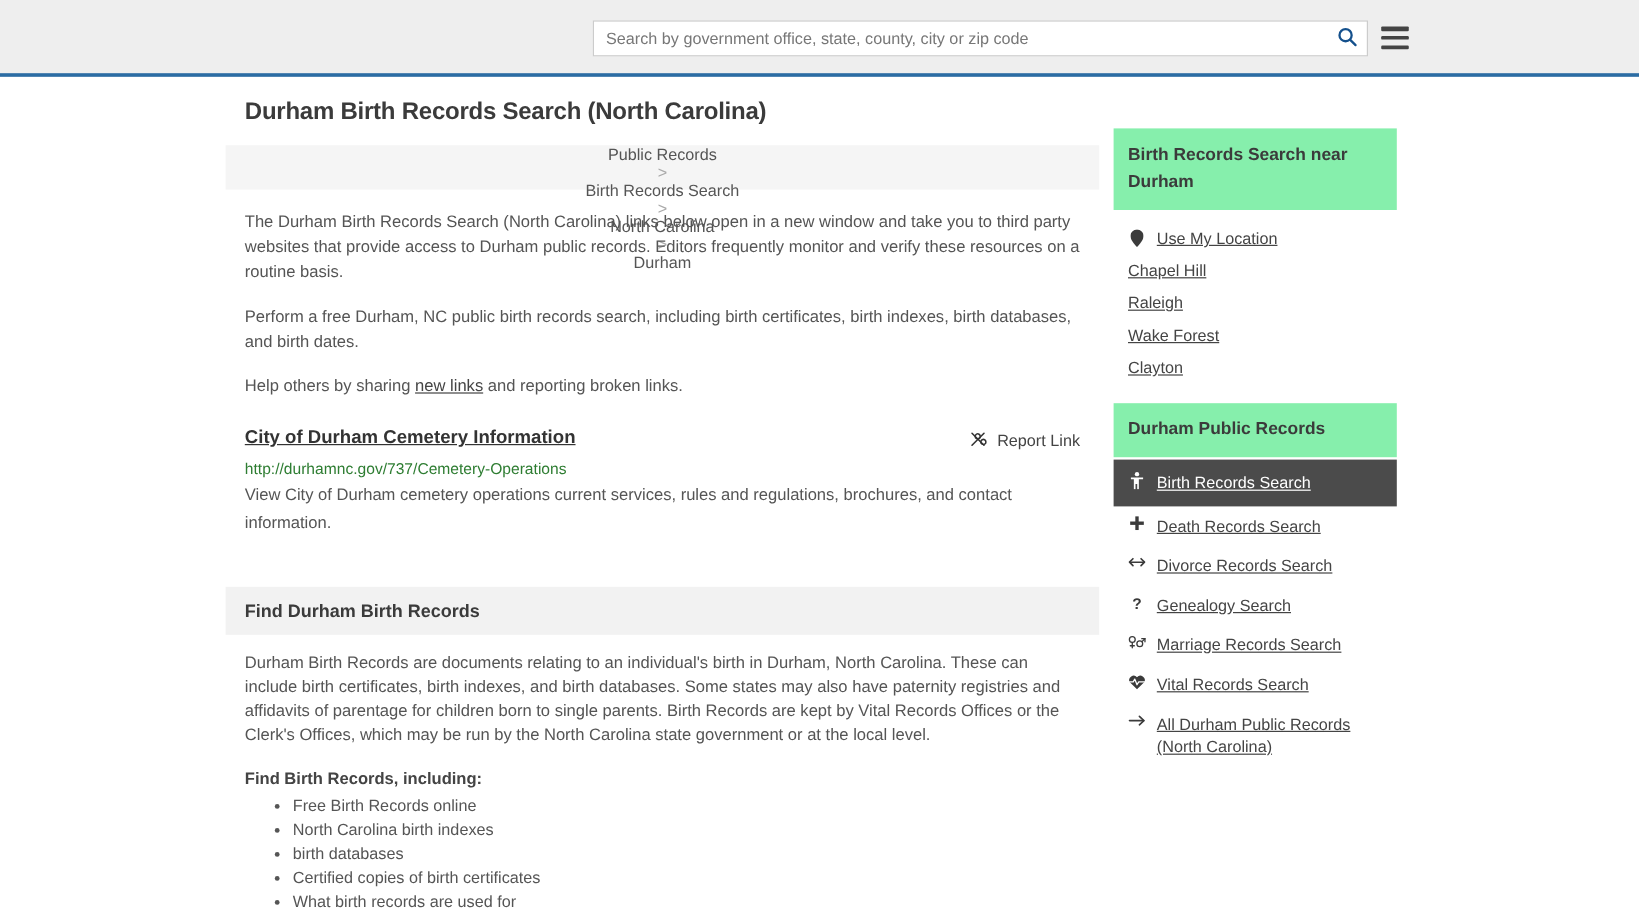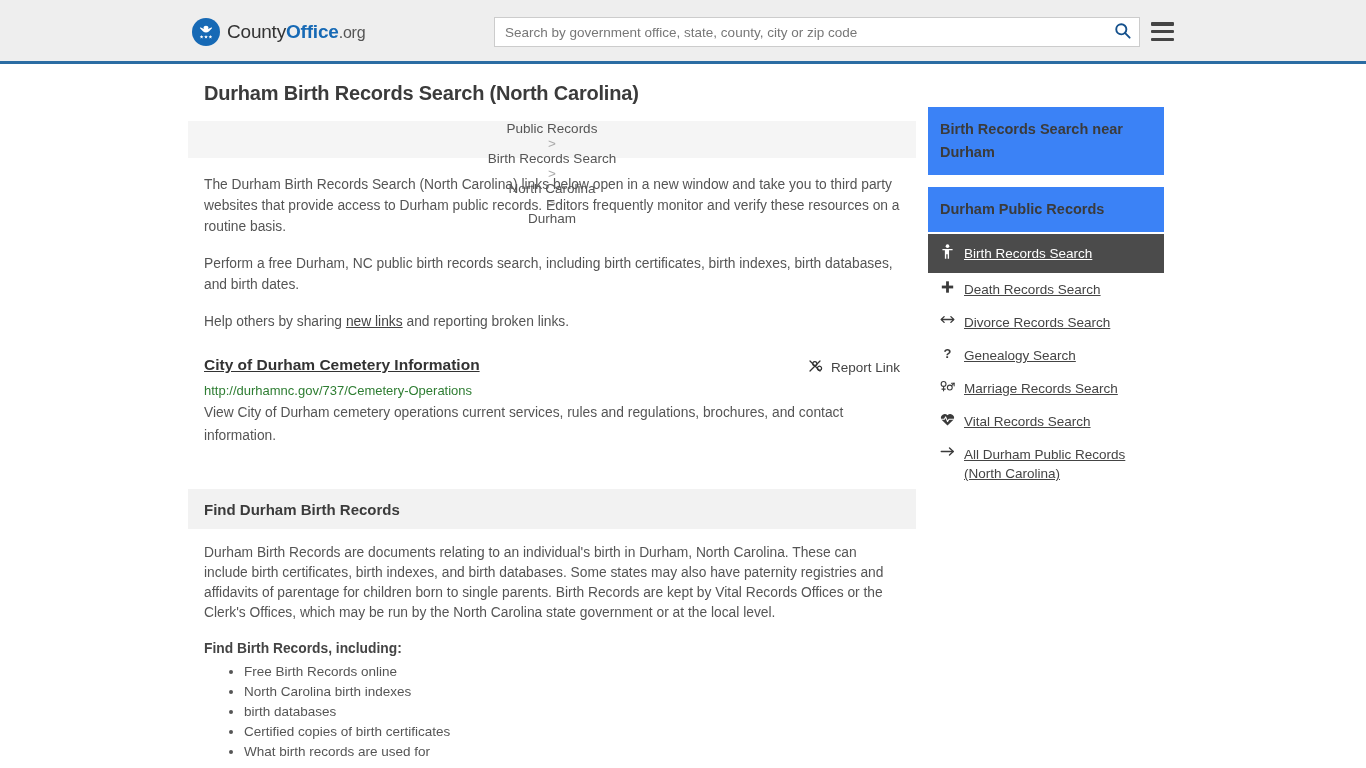--- a/index.html
+++ b/index.html
@@ -235,21 +235,21 @@
     padding-left: 40px;
     font-size: 13.5px;
     color: #555555;
     line-height: 20px;
   }
   ul.bullets li { margin-bottom: 0px; }
 
   
   .card { margin-bottom: 12px; }
   .card-head {
-    background: #3b82f6;
+    background: #86efac;
     padding: 11px 12px;
   }
   .card-head h3 {
     margin: 0;
     font-size: 14.5px;
     font-weight: bold;
     color: #3b3b3b;
     line-height: 23px;
   }
   .near-list { padding: 10px 0 4px 0; }
@@ -292,31 +292,20 @@
     padding-bottom: 10px;
   }
   .pr-item.active a { color: #ffffff; }
   .pr-item.active .ic { color: #ffffff; }
 </style>
 </head>
 <body>
 
 <div class="site-header">
 
-  <a class="logo-wrap" href="#">
-    <span class="logo-mark">
-      <svg width="22" height="22" viewBox="0 0 24 24" aria-hidden="true">
-        <path d="M12 5.2c1.6 0 2.7 1 2.7 2.2 0 .5-.2.9-.5 1.2l3.6-1.5c.6-.3 1.1.4.7.9l-3.4 3.4c-.8.8-1.9 1.2-3.1 1.2s-2.3-.4-3.1-1.2L5.5 8c-.4-.5.1-1.2.7-.9l3.6 1.5c-.3-.3-.5-.7-.5-1.2 0-1.2 1.1-2.2 2.7-2.2z" fill="#ffffff"></path>
-        <path d="M7.2 15.2l.55 1.35 1.45.1-1.1.95.35 1.4-1.25-.78-1.25.78.35-1.4-1.1-.95 1.45-.1z" fill="#ffffff"></path>
-        <path d="M12 15.2l.55 1.35 1.45.1-1.1.95.35 1.4L12 18.22l-1.25.78.35-1.4-1.1-.95 1.45-.1z" fill="#ffffff"></path>
-        <path d="M16.8 15.2l.55 1.35 1.45.1-1.1.95.35 1.4-1.25-.78-1.25.78.35-1.4-1.1-.95 1.45-.1z" fill="#ffffff"></path>
-      </svg>
-    </span>
-    <span class="logo-text"><span class="lt-county">County</span><span class="lt-office">Office</span><span class="lt-org">.org</span></span>
-  </a>
 
   <div class="search-wrap">
     <input class="search-input" type="text" placeholder="Search by government office, state, county, city or zip code" style="">
     <button class="search-btn">
       <span>
         <svg width="19" height="19" viewBox="0 0 24 24" fill="none" stroke="#14508c" stroke-width="2.4" stroke-linecap="round">
           <circle cx="10.5" cy="10.5" r="6.4"></circle>
           <line x1="15.4" y1="15.4" x2="21" y2="21"></line>
         </svg>
       </span>
@@ -384,20 +373,44 @@
         <li>What birth records are used for</li>
       </ul>
     </div>
 
     <div class="side-col">
 
       <div class="card">
         <div class="card-head">
           <h3>Birth Records Search near Durham</h3>
         </div>
+        <div class="near-list">
+
+          <div class="near-item">
+            <span class="ic">
+              <svg width="11" height="15" viewBox="0 0 24 32" fill="#3b3b3b">
+                <path d="M12 0C5.4 0 0 5.4 0 12c0 8.6 12 20 12 20s12-11.4 12-20C24 5.4 18.6 0 12 0z"></path>
+              </svg>
+            </span>
+            <a href="#">Use My Location</a>
+          </div>
+
+          <div class="near-item">
+            <a href="#">Chapel Hill</a>
+          </div>
+          <div class="near-item">
+            <a href="#">Raleigh</a>
+          </div>
+          <div class="near-item">
+            <a href="#">Wake Forest</a>
+          </div>
+          <div class="near-item">
+            <a href="#">Clayton</a>
+          </div>
+        </div>
       </div>
 
       <div class="card">
         <div class="card-head">
           <h3>Durham Public Records</h3>
         </div>
         <div class="pr-list">
 
           <div class="pr-item active">
             <span class="ic">

